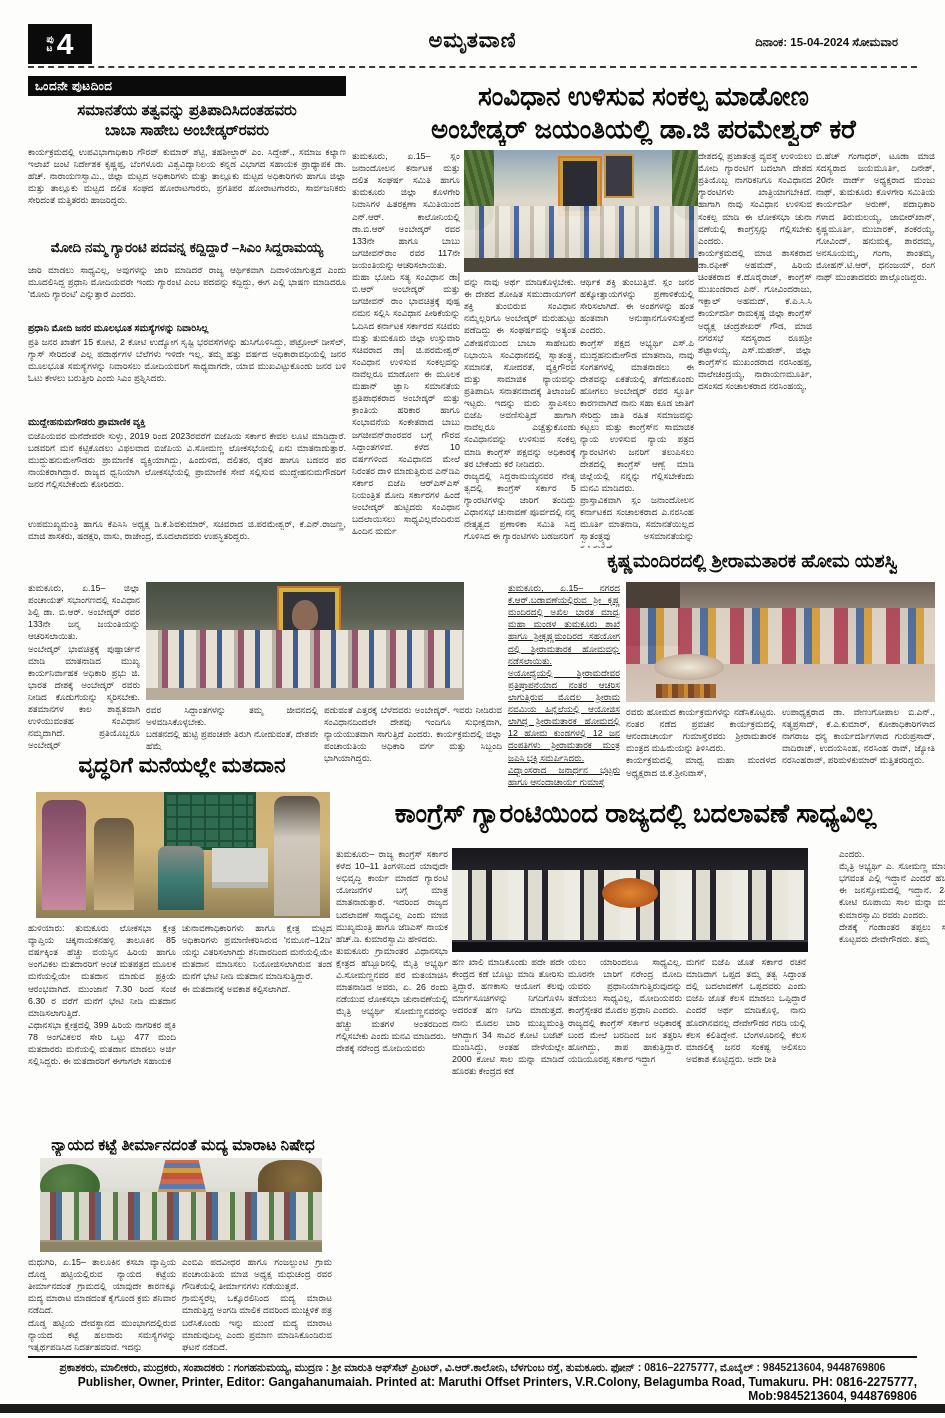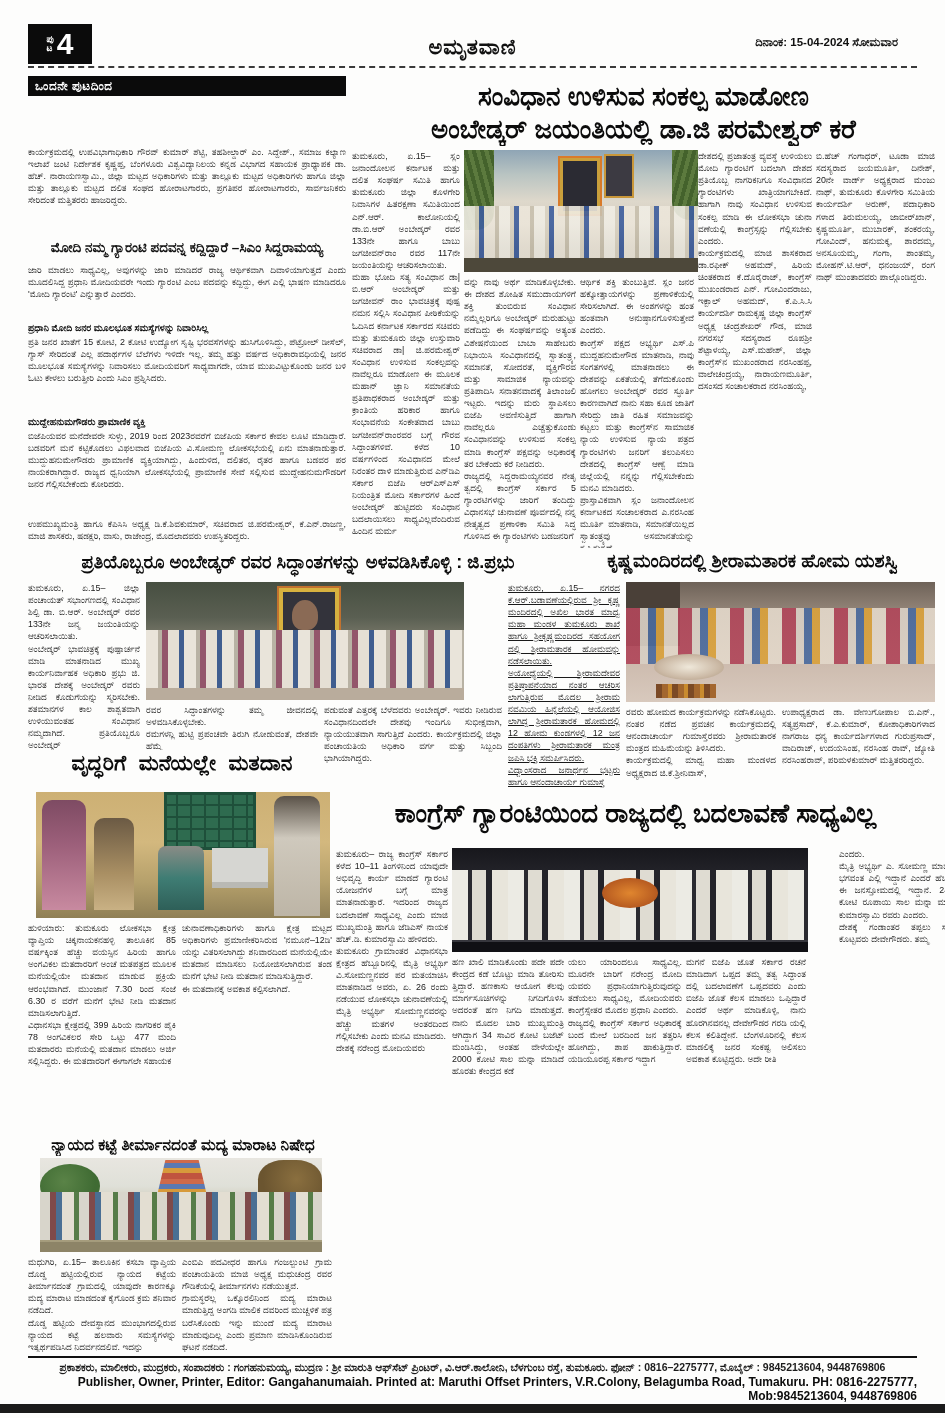--- a/index.html
+++ b/index.html
@@ -33,25 +33,27 @@
 
 <div class="page">
 
   <div class="abs pagebox" style="left:28px;top:24px;width:64px;height:40px;">
     <span class="stack">
       <span>ಪು</span>
       <span>ಟ</span>
     </span>
     <span class="num">4</span>
   </div>
-  <div class="abs masthead" style="left:300px;top:35px;width:345px;font-family:Liberation Serif, serif;">ಅಮೃತವಾಣಿ</div>
+  <div class="abs masthead" style="left:300px;top:28px;width:345px;font-family:Liberation Serif, serif;">ಅಮೃತವಾಣಿ</div>
   <div class="abs dateline" style="left:610px;top:36px;width:310px;padding-right:22px;">ದಿನಾಂಕ: 15-04-2024 ಸೋಮವಾರ</div>
   <div class="abs dash" style="left:28px;top:66px;width:889px;"></div>
 
   <div class="abs kicker" style="left:28px;top:76px;width:318px;height:20px;">ಒಂದನೇ ಪುಟದಿಂದ</div>
+  <div class="abs hl" style="left:28px;top:100px;width:318px;height:42px;font-size:15px;line-height:1.32;">ಸಮಾನತೆಯ ತತ್ವವನ್ನು ಪ್ರತಿಪಾದಿಸಿದಂತಹವರು
+ಬಾಬಾ ಸಾಹೇಬ ಅಂಬೇಡ್ಕರ್‌ರವರು</div>
   <div class="abs txt" style="left:28px;top:146px;width:318px;height:92px;">ಕಾರ್ಯಕ್ರಮದಲ್ಲಿ ಉಪವಿಭಾಗಾಧಿಕಾರಿ ಗೌರವ್ ಕುಮಾರ್ ಶೆಟ್ಟಿ, ತಹಶೀಲ್ದಾರ್ ಎಂ. ಸಿದ್ದೇಶ್., ಸಮಾಜ ಕಲ್ಯಾಣ ಇಲಾಖೆ ಜಂಟಿ ನಿರ್ದೇಶಕ ಕೃಷ್ಣಪ್ಪ, ಬೆಂಗಳೂರು ವಿಶ್ವವಿದ್ಯಾನಿಲಯ ಕನ್ನಡ ವಿಭಾಗದ ಸಹಾಯಕ ಪ್ರಾಧ್ಯಾಪಕ ಡಾ. ಹೆಚ್. ನಾರಾಯಣಸ್ವಾಮಿ., ಜಿಲ್ಲಾ ಮಟ್ಟದ ಅಧಿಕಾರಿಗಳು ಮತ್ತು ತಾಲ್ಲೂಕು ಮಟ್ಟದ ಅಧಿಕಾರಿಗಳು ಹಾಗೂ ಜಿಲ್ಲಾ ಮತ್ತು ತಾಲ್ಲೂಕು ಮಟ್ಟದ ದಲಿತ ಸಂಘದ ಹೋರಾಟಗಾರರು, ಪ್ರಗತಿಪರ ಹೋರಾಟಗಾರರು, ಸಾರ್ವಜನಿಕರು ಸೇರಿದಂತೆ ಮತ್ತಿತರರು ಹಾಜರಿದ್ದರು.</div>
   <div class="abs subhead" style="left:28px;top:240px;width:318px;height:20px;">ಮೋದಿ ನಮ್ಮ ಗ್ಯಾರಂಟಿ ಪದವನ್ನ ಕದ್ದಿದ್ದಾರೆ –ಸಿಎಂ ಸಿದ್ದರಾಮಯ್ಯ</div>
   <div class="abs txt" style="left:28px;top:264px;width:318px;height:56px;">ಜಾರಿ ಮಾಡಲು ಸಾಧ್ಯವಿಲ್ಲ, ಅವುಗಳನ್ನು ಜಾರಿ ಮಾಡಿದರೆ ರಾಜ್ಯ ಆರ್ಥಿಕವಾಗಿ ದಿವಾಳಿಯಾಗುತ್ತದೆ ಎಂದು ಮೂದಲಿಸಿದ್ದ ಪ್ರಧಾನಿ ಮೋದಿಯವರೇ ಇಂದು ಗ್ಯಾರಂಟಿ ಎಂಬ ಪದವನ್ನು ಕದ್ದಿದ್ದು, ಈಗ ಎಲ್ಲಿ ಭಾಷಣ ಮಾಡಿದರೂ 'ಮೋದಿ ಗ್ಯಾರಂಟಿ' ಎನ್ನುತ್ತಾರೆ ಎಂದರು.</div>
   <div class="abs boldline" style="left:28px;top:322px;width:318px;height:13px;">ಪ್ರಧಾನಿ ಮೋದಿ ಜನರ ಮೂಲಭೂತ ಸಮಸ್ಯೆಗಳನ್ನು ನಿವಾರಿಸಿಲ್ಲ</div>
   <div class="abs txt" style="left:28px;top:336px;width:318px;height:78px;">ಪ್ರತಿ ಜನರ ಖಾತೆಗೆ 15 ಕೋಟಿ, 2 ಕೋಟಿ ಉದ್ಯೋಗ ಸೃಷ್ಟಿ ಭರವಸೆಗಳನ್ನು ಹುಸಿಗೊಳಿಸಿದ್ದು, ಪೆಟ್ರೋಲ್ ಡೀಸೆಲ್, ಗ್ಯಾಸ್ ಸೇರಿದಂತೆ ಎಲ್ಲ ಪದಾರ್ಥಗಳ ಬೆಲೆಗಳು ಇಳಿದೇ ಇಲ್ಲ. ತಮ್ಮ ಹತ್ತು ವರ್ಷದ ಅಧಿಕಾರಾವಧಿಯಲ್ಲಿ ಜನರ ಮೂಲಭೂತ ಸಮಸ್ಯೆಗಳನ್ನು ನಿವಾರಿಸಲು ಮೋದಿಯವರಿಗೆ ಸಾಧ್ಯವಾಗದೇ, ಯಾವ ಮುಖವಿಟ್ಟುಕೊಂಡು ಜನರ ಬಳಿ ಓಟು ಕೇಳಲು ಬರುತ್ತೀರಿ ಎಂದು ಸಿಎಂ ಪ್ರಶ್ನಿಸಿದರು.</div>
   <div class="abs boldline" style="left:28px;top:416px;width:318px;height:13px;">ಮುದ್ದೇಹನುಮಗೌಡರು ಪ್ರಾಮಾಣಿಕ ವ್ಯಕ್ತಿ</div>
   <div class="abs txt" style="left:28px;top:430px;width:318px;height:86px;">ಬಿಜೆಪಿಯವರ ಮನೆದೇವರೇ ಸುಳ್ಳು, 2019 ರಿಂದ 2023ರವರೆಗೆ ಬಿಜೆಪಿಯ ಸರ್ಕಾರ ಕೇವಲ ಲೂಟಿ ಮಾಡಿದ್ದಾರೆ. ಬಡವರಿಗೆ ಮನೆ ಕಟ್ಟಿಕೊಡಲು ವಿಫಲವಾದ ಬಿಜೆಪಿಯ ವಿ.ಸೋಮಣ್ಣ ಲೋಕಸಭೆಯಲ್ಲಿ ಏನು ಮಾತನಾಡುತ್ತಾರೆ. ಮುದ್ದುಹನುಮೇಗೌಡರು ಪ್ರಾಮಾಣಿಕ ವ್ಯಕ್ತಿಯಾಗಿದ್ದು, ಹಿಂದುಳಿದ, ದಲಿತರ, ರೈತರ ಹಾಗೂ ಬಡವರ ಪರ ನಾಯಕರಾಗಿದ್ದಾರೆ. ರಾಜ್ಯದ ಧ್ವನಿಯಾಗಿ ಲೋಕಸಭೆಯಲ್ಲಿ ಪ್ರಾಮಾಣಿಕ ಸೇವೆ ಸಲ್ಲಿಸುವ ಮುದ್ದೇಹನುಮಗೌಡರಿಗೆ ಜನರ ಗೆಲ್ಲಿಸಬೇಕೆಂದು ಕೋರಿದರು.</div>
   <div class="abs txt" style="left:28px;top:518px;width:318px;height:32px;">ಉಪಮುಖ್ಯಮಂತ್ರಿ ಹಾಗೂ ಕೆಪಿಸಿಸಿ ಅಧ್ಯಕ್ಷ ಡಿ.ಕೆ.ಶಿವಕುಮಾರ್, ಸಚಿವರಾದ ಜಿ.ಪರಮೇಶ್ವರ್, ಕೆ.ಎನ್.ರಾಜಣ್ಣ, ಮಾಜಿ ಶಾಸಕರು, ಷಡಕ್ಷರಿ, ವಾಸು, ರಾಜೇಂದ್ರ, ಮೊದಲಾದವರು ಉಪಸ್ಥಿತರಿದ್ದರು.</div>
 
   <div class="abs hl" style="left:352px;top:80px;width:583px;height:66px;font-size:26px;line-height:1.25;">ಸಂವಿಧಾನ ಉಳಿಸುವ ಸಂಕಲ್ಪ ಮಾಡೋಣ
@@ -68,48 +70,47 @@
   </div>
   <div class="abs txt" style="left:464px;top:276px;width:112px;height:272px;">ವನ್ನು ನಾವು ಅರ್ಥ ಮಾಡಿಕೊಳ್ಳಬೇಕು. ಈ ದೇಶದ ಶೋಷಿತ ಸಮುದಾಯಗಳಿಗೆ ಶಕ್ತಿ ತುಂಬಿರುವ ಸಂವಿಧಾನ ನಮ್ಮೆಲ್ಲರಿಗೂ ಅಂಬೇಡ್ಕರ್ ಮರುಹುಟ್ಟು ಪಡೆದಿದ್ದು ಈ ಸಂಘರ್ಷವನ್ನು ಅತ್ಯಂತ ವಿಶೇಷನೆಯಿಂದ ಬಾಬಾ ಸಾಹೇಬರು ನಿಭಾಯಿಸಿ ಸಂವಿಧಾನದಲ್ಲಿ ಸ್ವಾತಂತ್ರ್ಯ, ಸಮಾನತೆ, ಸೋದರತೆ, ವ್ಯಕ್ತಿಗೌರವ ಮತ್ತು ಸಾಮಾಜಿಕ ನ್ಯಾಯವನ್ನು ಪ್ರತಿಪಾದಿಸಿ ಸನಾತನವಾದಕ್ಕೆ ತಿಲಾಂಜಲಿ ಇಟ್ಟರು. ಇದನ್ನು ಮರು ಸ್ಥಾಪಿಸಲು ಬಿಜೆಪಿ ಅವಣಿಸುತ್ತಿದೆ ಹಾಗಾಗಿ ನಾವೆಲ್ಲರೂ ಎಚ್ಚೆತ್ತುಕೊಂಡು ಸಂವಿಧಾನವನ್ನು ಉಳಿಸುವ ಸಂಕಲ್ಪ ಮಾಡಿ ಕಾಂಗ್ರೆಸ್ ಪಕ್ಷವನ್ನು ಅಧಿಕಾರಕ್ಕೆ ತರ ಬೇಕೆಂದು ಕರೆ ನೀಡಿದರು.
 ರಾಜ್ಯದಲ್ಲಿ ಸಿದ್ದರಾಮಯ್ಯನವರ ನೇತೃ ತ್ವದಲ್ಲಿ ಕಾಂಗ್ರೆಸ್ ಸರ್ಕಾರ 5 ಗ್ಯಾಂರಟಿಗಳನ್ನು ಜಾರಿಗೆ ತಂದಿದ್ದು ವಿಧಾನಸಭೆ ಚುನಾವಣೆ ಪೂರ್ವದಲ್ಲಿ ನನ್ನ ನೇತೃತ್ವದ ಪ್ರಣಾಳಿಕಾ ಸಮಿತಿ ಸಿದ್ಧ ಗೊಳಿಸಿದ ಈ ಗ್ಯಾರಂಟಿಗಳು ಬಡಜನರಿಗೆ</div>
   <div class="abs txt" style="left:580px;top:276px;width:114px;height:272px;">ಆರ್ಥಿಕ ಶಕ್ತಿ ತುಂಬುತ್ತಿವೆ. ಸ್ಲಂ ಜನರ ಹಕ್ಕೋತ್ತಾಯಗಳನ್ನು ಪ್ರಣಾಳಿಕೆಯಲ್ಲಿ ಸೇರಿಸಲಾಗಿದೆ. ಈ ಅಂಶಗಳನ್ನು ಹಂತ ಹಂತವಾಗಿ ಅನುಷ್ಠಾನಗೊಳಿಸುತ್ತೇವೆ ಎಂದರು.
 ಕಾಂಗ್ರೆಸ್ ಪಕ್ಷದ ಅಭ್ಯರ್ಥಿ ಎಸ್.ಪಿ ಮುದ್ದಹನುಮೇಗೌಡ ಮಾತನಾಡಿ, ನಾವು ಸಂಗತಗಳಲ್ಲಿ ಮಾತನಾಡಲು ಈ ದೇಶವನ್ನು ಏಕತೆಯಲ್ಲಿ ತೆಗೆದುಕೊಂಡು ಹೋಗಲು ಅಂಬೇಡ್ಕರ್ ರವರ ಸ್ಫೂರ್ತಿ ಕಾರಣವಾಗಿದೆ ನಾನು ಸಹಾ ಕೂಡ ಜಾತಿಗೆ ಸೇರಿದ್ದು ಜಾತಿ ರಹಿತ ಸಮಾಜವನ್ನು ಕಟ್ಟಲು ಮತ್ತು ಕಾಂಗ್ರೆಸ್‌ನ ಸಾಮಾಜಿಕ ನ್ಯಾಯ ಉಳಿಸುವ ನ್ಯಾಯ ಪತ್ರದ ಗ್ಯಾರಂಟಿಗಳು ಜನರಿಗೆ ತಲುಪಿಸಲು ದೇಶದಲ್ಲಿ ಕಾಂಗ್ರೆಸ್ ಆಣ್ವೆ ಮಾಡಿ ಜಿಲ್ಲೆಯಲ್ಲಿ ನನ್ನನ್ನು ಗೆಲ್ಲಿಸಬೇಕೆಂದು ಮನವಿ ಮಾಡಿದರು.
 ಪ್ರಾಸ್ತಾವಿಕವಾಗಿ ಸ್ಲಂ ಜನಾಂದೋಲನ ಕರ್ನಾಟಕದ ಸಂಚಾಲಕರಾದ ಎ.ನರಸಿಂಹ ಮೂರ್ತಿ ಮಾತನಾಡಿ, ಸಮಾನತೆಯಿಲ್ಲದ ಸ್ವಾತಂತ್ರ್ಯವು ಅಸಮಾನತೆಯನ್ನು ಸೃಷ್ಟಿಸುತ್ತದೆ</div>
   <div class="abs txt" style="left:698px;top:150px;width:114px;height:398px;">ದೇಶದಲ್ಲಿ ಪ್ರಜಾತಂತ್ರ ವ್ಯವಸ್ಥೆ ಉಳಿಯಲು ಮೋದಿ ಗ್ಯಾರಂಟಿಗೆ ಬದಲಾಗಿ ದೇಶದ ಪ್ರತಿಯೊಬ್ಬ ನಾಗರಿಕನಿಗೂ ಸಂವಿಧಾನದ ಗ್ಯಾರಂಟಿಗಳು ಖಾತ್ರಿಯಾಗಬೇಕಿದೆ. ಹಾಗಾಗಿ ನಾವು ಸಂವಿಧಾನ ಉಳಿಸುವ ಸಂಕಲ್ಪ ಮಾಡಿ ಈ ಲೋಕಸಭಾ ಚುನಾ ವಣೆಯಲ್ಲಿ ಕಾಂಗ್ರೆಸ್ಸನ್ನು ಗೆಲ್ಲಿಸಬೇಕು ಎಂದರು.
 ಕಾರ್ಯಕ್ರಮದಲ್ಲಿ ಮಾಜಿ ಶಾಸಕರಾದ ಡಾ.ರಫೀಕ್ ಅಹಮದ್, ಹಿರಿಯ ಚಿಂತಕರಾದ ಕೆ.ದೊರೈರಾಜ್, ಕಾಂಗ್ರೆಸ್ ಮುಖಂಡರಾದ ಎನ್. ಗೋವಿಂದರಾಜು, ಇಕ್ಬಾಲ್ ಅಹಮದ್, ಕೆ.ಪಿ.ಸಿ.ಸಿ ಕಾರ್ಯದರ್ಶಿ ರಾಮಕೃಷ್ಣ ಜಿಲ್ಲಾ ಕಾಂಗ್ರೆಸ್ ಅಧ್ಯಕ್ಷ ಚಂದ್ರಶೇಖರ್ ಗೌಡ, ಮಾಜಿ ನಗರಸಭೆ ಸದಸ್ಯರಾದ ರೂಪಶ್ರೀ ಶೆಟ್ಟಾಳಯ್ಯ, ಎಸ್.ಮಹೇಶ್, ಜಿಲ್ಲಾ ಕಾಂಗ್ರೆಸ್‌ನ ಮುಖಂಡರಾದ ನರಸಿಂಹಪ್ಪ, ವಾಲೇಚಂದ್ರಯ್ಯ, ನಾರಾಯಣಮೂರ್ತಿ, ದಸಂಸದ ಸಂಚಾಲಕರಾದ ನರಸಿಂಹಯ್ಯ,</div>
   <div class="abs txt" style="left:816px;top:150px;width:119px;height:398px;">ಬಿ.ಹೆಚ್ ಗಂಗಾಧರ್, ಟೂಡಾ ಮಾಜಿ ಸದಸ್ಯರಾದ ಜಯಮೂರ್ತಿ, ದಿನೇಶ್, 20ನೇ ವಾರ್ಡ್ ಅಧ್ಯಕ್ಷರಾದ ಮಂಜು ನಾಥ್, ತುಮಕೂರು ಕೊಳಗೇರಿ ಸಮಿತಿಯ ಕಾರ್ಯದರ್ಶಿ ಅರುಣ್, ಪದಾಧಿಕಾರಿ ಗಳಾದ ತಿರುಮಲಯ್ಯ, ಜಾಬೀರ್‌ಖಾನ್, ಕೃಷ್ಣಮೂರ್ತಿ, ಮುಬಾರಕ್, ಶಂಕರಯ್ಯ, ಗೋವಿಂದ್, ಹನುಮಕ್ಕ, ಶಾರದಮ್ಮ, ಅನಸೂಯಮ್ಮ, ಗಂಗಾ, ಶಾಂತಮ್ಮ, ಮೋಹನ್.ಟಿ.ಆರ್, ಧನಂಜಯ್, ರಂಗ ನಾಥ್ ಮುಂತಾದವರು ಪಾಲ್ಗೊಂಡಿದ್ದರು.</div>
 
-  <div class="abs hl" style="left:28px;top:552px;width:540px;height:26px;font-size:18px;line-height:1.2;">ಪ್ರತಿಯೊಬ್ಬರೂ ಅಂಬೇಡ್ಕರ್ ರವರ ಸಿದ್ಧಾಂತಗಳನ್ನು ಅಳವಡಿಸಿಕೊಳ್ಳಿ : ಜಿ.ಪ್ರಭು</div>
   <div class="abs txt" style="left:28px;top:582px;width:112px;height:168px;">ತುಮಕೂರು, ಏ.15– ಜಿಲ್ಲಾ ಪಂಚಾಯತ್ ಸಭಾಂಗಣದಲ್ಲಿ ಸಂವಿಧಾನ ಶಿಲ್ಪಿ ಡಾ. ಬಿ.ಆರ್. ಅಂಬೇಡ್ಕರ್ ರವರ 133ನೇ ಜನ್ಮ ಜಯಂತಿಯನ್ನು ಆಚರಿಸಲಾಯಿತು.
 ಅಂಬೇಡ್ಕರ್ ಭಾವಚಿತ್ರಕ್ಕೆ ಪುಷ್ಪಾರ್ಚನೆ ಮಾಡಿ ಮಾತನಾಡಿದ ಮುಖ್ಯ ಕಾರ್ಯನಿರ್ವಾಹಕ ಅಧಿಕಾರಿ ಪ್ರಭು ಜಿ. ಭಾರತ ದೇಶಕ್ಕೆ ಅಂಬೇಡ್ಕರ್ ರವರು ನೀಡಿದ ಕೊಡುಗೆಯನ್ನು ಸ್ಮರಿಸಬೇಕು. ಶತಮಾನಗಳ ಕಾಲ ಶಾಶ್ವತವಾಗಿ ಉಳಿಯುವಂತಹ ಸಂವಿಧಾನ ನಮ್ಮದಾಗಿದೆ. ಪ್ರತಿಯೊಬ್ಬರೂ ಅಂಬೇಡ್ಕರ್</div>
   <div class="abs ph" style="left:146px;top:582px;width:318px;height:118px;background:linear-gradient(180deg,#474f41 0%,#5a5f52 30%,#8e8a7a 60%,#a9a093 100%);">
     <div style="left:133px;top:6px;width:52px;height:74px;background:#33333b;border:4px solid #d7b13f;box-shadow:0 0 0 2px #c2722e;"></div>
     <div style="left:146px;top:18px;width:26px;height:30px;background:#8a6a55;border-radius:50% 50% 40% 40%;"></div>
     <div class="crowd2" style="left:0;top:48px;width:100%;height:58px;"></div>
     <div style="left:0;bottom:0;width:100%;height:12px;background:#b9ac9c;"></div>
   </div>
   <div class="abs txt" style="left:146px;top:704px;width:172px;height:46px;">ರವರ ಸಿದ್ಧಾಂತಗಳನ್ನು ತಮ್ಮ ಜೀವನದಲ್ಲಿ ಅಳವಡಿಸಿಕೊಳ್ಳಬೇಕು.
-ರಮಗಳನ್ಲಿ ಹುಟ್ಟಿ ಪ್ರಪಂಚವೇ ತಿರುಗಿ ನೋಡುವಂತೆ, ದೇಶವೇ ಹೆಮ್ಮೆ</div>
+ಬಡತನದಲ್ಲಿ ಹುಟ್ಟಿ ಪ್ರಪಂಚವೇ ತಿರುಗಿ ನೋಡುವಂತೆ, ದೇಶವೇ ಹೆಮ್ಮೆ</div>
   <div class="abs txt" style="left:324px;top:704px;width:178px;height:104px;">ಪಡುವಂತೆ ಎತ್ತರಕ್ಕೆ ಬೆಳೆದವರು ಅಂಬೇಡ್ಕರ್. ಇವರು ನೀಡಿರುವ ಸಂವಿಧಾನದಿಂದಲೇ ದೇಶವು ಇಂದಿಗೂ ಸುಭೀಕ್ಷವಾಗಿ, ನ್ಯಾಯಯುತವಾಗಿ ಸಾಗುತ್ತಿದೆ ಎಂದರು. ಕಾರ್ಯಕ್ರಮದಲ್ಲಿ ಜಿಲ್ಲಾ ಪಂಚಾಯತಿಯ ಅಧಿಕಾರಿ ವರ್ಗ ಮತ್ತು ಸಿಬ್ಬಂದಿ ಭಾಗಿಯಾಗಿದ್ದರು.</div>
 
   <div class="abs hl" style="left:570px;top:550px;width:365px;height:26px;font-size:18.5px;line-height:1.2;">ಕೃಷ್ಣಮಂದಿರದಲ್ಲಿ ಶ್ರೀರಾಮತಾರಕ ಹೋಮ ಯಶಸ್ವಿ</div>
   <div class="abs txt" style="left:508px;top:582px;width:112px;height:214px;text-decoration:underline;">ತುಮಕೂರು, ಏ.15– ನಗರದ ಕೆ.ಆರ್.ಬಡಾವಣೆಯಲ್ಲಿರುವ ಶ್ರೀ ಕೃಷ್ಣ ಮಂದಿರದಲ್ಲಿ ಅಖಿಲ ಭಾರತ ಮಾಧ್ವ ಮಹಾ ಮಂಡಳ ತುಮಕೂರು ಶಾಖೆ ಹಾಗೂ ಶ್ರೀಕೃಷ್ಣಮಂದಿರದ ಸಹಯೋಗ ದಲ್ಲಿ ಶ್ರೀರಾಮತಾರಕ ಹೋಮವನ್ನು ನಡೆಸಲಾಯಿತು.
 ಅಯೋಧ್ಯೆಯಲ್ಲಿ ಶ್ರೀರಾಮದೇವರ ಪ್ರತಿಷ್ಠಾಪನೆಯಾದ ನಂತರ ಆಚರಿಸ ಲಾಗುತ್ತಿರುವ ಮೊದಲ ಶ್ರೀರಾಮ ನವಮಿಯ ಹಿನ್ನೆಲೆಯಲ್ಲಿ ಆಯೋಜಿಸ ಲಾಗಿದ್ದ ಶ್ರೀರಾಮತಾರಕ ಹೋಮದಲ್ಲಿ 12 ಹೋಮ ಕುಂಡಗಳಲ್ಲಿ 12 ಜನ ದಂಪತಿಗಳು ಶ್ರೀರಾಮತಾರಕ ಮಂತ್ರ ಜಪಿಸಿ ಭಕ್ತಿ ಸಮರ್ಪಿಸಿದರು.
 ವಿದ್ವಾಂಸರಾದ ಜನಾರ್ಧನ ಭಟ್ಟರು ಹಾಗೂ ಆನಂದಾಚಾರ್ಯ ಗುಮಾಸ್ತೆ</div>
   <div class="abs ph" style="left:626px;top:582px;width:309px;height:120px;background:linear-gradient(180deg,#6e6258 0%,#9c8d80 30%,#cbb9ac 62%,#d8c9bd 100%);">
     <div style="left:0;top:0;width:54px;height:64px;background:#4a4038;"></div>
     <div class="crowd3" style="left:0;top:26px;width:100%;height:56px;opacity:.92;"></div>
     <div style="left:28px;top:72px;width:70px;height:26px;background:radial-gradient(ellipse at center,#efe8da 0%,#cbb9a5 60%,#a9947c 100%);border-radius:50%;"></div>
     <div style="left:30px;bottom:4px;width:60px;height:14px;background:repeating-linear-gradient(90deg,#7b4a26 0 6px,#a3672f 6px 12px,#c98b2f 12px 16px);"></div>
   </div>
   <div class="abs txt" style="left:626px;top:706px;width:150px;height:88px;">ರವರು ಹೋಮದ ಕಾರ್ಯಕ್ರಮಗಳನ್ನು ನಡೆಸಿಕೊಟ್ಟರು. ನಂತರ ನಡೆದ ಪ್ರವಚನ ಕಾರ್ಯಕ್ರಮದಲ್ಲಿ ಆನಂದಾಚಾರ್ಯ ಗುಮಾಸ್ತೆರವರು ಶ್ರೀರಾಮತಾರಕ ಮಂತ್ರದ ಮಹಿಮೆಯನ್ನು ತಿಳಿಸಿದರು.
 ಕಾರ್ಯಕ್ರಮದಲ್ಲಿ ಮಾಧ್ವ ಮಹಾ ಮಂಡಳದ ಅಧ್ಯಕ್ಷರಾದ ಜಿ.ಕೆ.ಶ್ರೀನಿವಾಸ್,</div>
   <div class="abs txt" style="left:782px;top:706px;width:153px;height:88px;">ಉಪಾಧ್ಯಕ್ಷರಾದ ಡಾ. ವೇಣುಗೋಪಾಲ ಬಿ.ಎನ್., ಸತ್ಯಪ್ರಸಾದ್, ಕೆ.ಎ.ಕುಮಾರ್, ಕೋಶಾಧಿಕಾರಿಗಳಾದ ನಾಗರಾಜ ಧನ್ಯ ಕಾರ್ಯದರ್ಶಿಗಳಾದ ಗುರುಪ್ರಸಾದ್, ವಾದಿರಾಜ್, ಉದಯಸಿಂಹ, ನರಸಿಂಹ ರಾವ್, ಜ್ಯೋತಿ ನರಸಿಂಹರಾವ್, ಪರಿಮಳಕುಮಾರ್ ಮತ್ತಿತರರಿದ್ದರು.</div>
 
-  <div class="abs hl" style="left:36px;top:752px;width:292px;height:36px;font-size:21px;line-height:1.2;font-family:Liberation Mono, monospace;">ವೃದ್ಧರಿಗೆ ಮನೆಯಲ್ಲೇ ಮತದಾನ</div>
+  <div class="abs hl" style="left:36px;top:752px;width:292px;height:36px;font-size:21px;line-height:1.2;">ವೃದ್ಧರಿಗೆ ಮನೆಯಲ್ಲೇ ಮತದಾನ</div>
   <div class="abs ph" style="left:36px;top:792px;width:294px;height:126px;background:linear-gradient(180deg,#cdb074 0%,#d3b87e 40%,#b5a06b 72%,#8f7f55 100%);">
     <div style="left:128px;top:0;width:92px;height:58px;background:#2e6b4f;box-shadow:inset 0 0 0 3px #1e4f3a;background-image:linear-gradient(90deg,transparent 0 12px,#1e4f3a 12px 14px),linear-gradient(0deg,transparent 0 10px,#1e4f3a 10px 12px);background-size:14px 100%,100% 12px;"></div>
     <div style="left:6px;top:8px;width:44px;height:110px;background:linear-gradient(180deg,#7e4b63 0%,#9c5f7a 40%,#c88aa0 100%);border-radius:10px 10px 0 0;"></div>
     <div style="left:58px;top:26px;width:40px;height:92px;background:linear-gradient(180deg,#6b5a44 0%,#a98f63 60%,#c9b184 100%);border-radius:10px 10px 0 0;"></div>
     <div style="left:122px;top:54px;width:46px;height:64px;background:linear-gradient(180deg,#8a8c86 0%,#3f7d74 50%,#2e5f58 100%);border-radius:8px 8px 0 0;"></div>
     <div style="left:176px;top:56px;width:56px;height:40px;background:#d6d6d2;box-shadow:inset 0 -6px 0 #b9b9b4;"></div>
     <div style="left:238px;top:4px;width:46px;height:120px;background:linear-gradient(180deg,#5a5248 0%,#cfc9bd 35%,#bdb5a6 100%);border-radius:10px 10px 0 0;"></div>
   </div>
   <div class="abs txt" style="left:28px;top:922px;width:148px;height:212px;">ಹುಳಿಯಾರು: ತುಮಕೂರು ಲೋಕಸಭಾ ಕ್ಷೇತ್ರ ವ್ಯಾಪ್ತಿಯ ಚಿಕ್ಕನಾಯಕನಹಳ್ಳಿ ತಾಲೂಕಿನ 85 ವರ್ಷಕ್ಕಿಂತ ಹೆಚ್ಚು ವಯಸ್ಸಿನ ಹಿರಿಯ ಹಾಗೂ ಅಂಗವಿಕಲ ಮತದಾರರಿಗೆ ಅಂಚೆ ಮತಪತ್ರದ ಮೂಲಕ ಮನೆಯಲ್ಲಿಯೇ ಮತದಾನ ಮಾಡುವ ಪ್ರಕ್ರಿಯೆ ಆರಂಭವಾಗಿದೆ. ಮುಂಜಾನೆ 7.30 ರಿಂದ ಸಂಜೆ 6.30 ರ ವರೆಗೆ ಮನೆಗೆ ಭೇಟಿ ನೀಡಿ ಮತದಾನ ಮಾಡಿಸಲಾಗುತ್ತಿದೆ.
 ವಿಧಾನಸಭಾ ಕ್ಷೇತ್ರದಲ್ಲಿ 399 ಹಿರಿಯ ನಾಗರಿಕರ ಪೈಕಿ 78 ಅಂಗವಿಕಲರ ಸೇರಿ ಒಟ್ಟು 477 ಮಂದಿ ಮತದಾರರು ಮನೆಯಲ್ಲಿ ಮತದಾನ ಮಾಡಲು ಅರ್ಜಿ ಸಲ್ಲಿಸಿದ್ದರು. ಈ ಮತದಾರರಿಗೆ ಈಗಾಗಲೇ ಸಹಾಯಕ</div>
@@ -118,21 +119,21 @@
 
   <div class="abs hl" style="left:28px;top:1136px;width:310px;height:20px;font-size:15.5px;line-height:1.2;">ನ್ಯಾಯದ ಕಟ್ಟೆ ತೀರ್ಮಾನದಂತೆ ಮದ್ಯ ಮಾರಾಟ ನಿಷೇಧ</div>
   <div class="abs ph" style="left:40px;top:1158px;width:282px;height:94px;background:linear-gradient(180deg,#e8e6e0 0%,#dfe0d8 30%,#b9ad8f 72%,#97906f 100%);">
     <div style="left:116px;top:2px;width:52px;height:40px;background:repeating-linear-gradient(0deg,#c0543f 0 6px,#d79a3b 6px 11px,#5b79b2 11px 16px,#cf6a4a 16px 21px);clip-path:polygon(18% 0,82% 0,100% 100%,0 100%);"></div>
     <div style="left:0;top:6px;width:60px;height:44px;background:radial-gradient(circle at 40% 40%,#5a8347 0%,#3f6b33 70%);border-radius:50%;"></div>
     <div style="right:0;top:2px;width:64px;height:48px;background:radial-gradient(circle at 60% 40%,#8a6f3f 0%,#6b5530 70%);border-radius:40% 40% 20% 20%;"></div>
     <div class="crowd5" style="left:0;top:34px;width:100%;height:48px;"></div>
     <div style="left:0;bottom:0;width:100%;height:10px;background:#8d8467;"></div>
   </div>
   <div class="abs txt" style="left:28px;top:1256px;width:148px;height:96px;">ಮಧುಗಿರಿ, ಏ.15– ತಾಲೂಕಿನ ಕಸಬಾ ವ್ಯಾಪ್ತಿಯ ದೊಡ್ಡ ಹಟ್ಟಿಯಲ್ಲಿರುವ ನ್ಯಾಯದ ಕಟ್ಟೆಯ ತೀರ್ಮಾನದಂತೆ ಗ್ರಾಮದಲ್ಲಿ ಯಾವುದೇ ಕಾರಣಕ್ಕೂ ಮದ್ಯ ಮಾರಾಟ ಮಾಡದಂತೆ ಕೈಗೊಂಡ ಕ್ರಮ ಶನಿವಾರ ನಡೆದಿದೆ.
-ದೊಡ್ಡ ಹಟ್ಟಿಯ ದೇವಸ್ಥಾನದ ಮುಂಭಾಗದಲ್ಲಿರುವ ನ್ಯಾಯದ ಕಟ್ಟೆ ಹಲವಾರು ಸಮಸ್ಯೆಗಳನ್ನು ಇತ್ಯರ್ಥಪಡಿಸಿದ ನಿದರ್ವನದಲಿವೆ. ಇದನ್ನು</div>
+ದೊಡ್ಡ ಹಟ್ಟಿಯ ದೇವಸ್ಥಾನದ ಮುಂಭಾಗದಲ್ಲಿರುವ ನ್ಯಾಯದ ಕಟ್ಟೆ ಹಲವಾರು ಸಮಸ್ಯೆಗಳನ್ನು ಇತ್ಯರ್ಥಪಡಿಸಿದ ನಿದರ್ತಹವರಿವೆ. ಇದನ್ನು</div>
   <div class="abs hl" style="left:336px;top:798px;width:599px;height:44px;font-size:26px;line-height:1.2;">ಕಾಂಗ್ರೆಸ್ ಗ್ಯಾರಂಟಿಯಿಂದ ರಾಜ್ಯದಲ್ಲಿ ಬದಲಾವಣೆ ಸಾಧ್ಯವಿಲ್ಲ</div>
 
   <div class="abs txt" style="left:182px;top:1256px;width:150px;height:96px;">ಎಂಬಿಎ ಪದವೀಧರ ಹಾಗೂ ಗಂಜಲ್ಬುಂಟಿ ಗ್ರಾಮ ಪಂಚಾಯತಿಯ ಮಾಜಿ ಅಧ್ಯಕ್ಷ ಮಧುಚಂದ್ರ ರವರ ಗೌಡಿಕೆಯಲ್ಲಿ ತೀರ್ಮಾನಗಳು ನಡೆಯುತ್ತವೆ.
 ಗ್ರಾಮಸ್ಥರೆಲ್ಲ ಒಕ್ಕೊರಲಿನಿಂದ ಮದ್ಯ ಮಾರಾಟ ಮಾಡುತ್ತಿದ್ದ ಅಂಗಡಿ ಮಾಲಿಕ ದವರಿಂದ ಮುಚ್ಚಳಿಕೆ ಪತ್ರ ಬರೆಸಿಕೊಂಡು ಇನ್ನು ಮುಂದೆ ಮದ್ಯ ಮಾರಾಟ ಮಾಡುವುದಿಲ್ಲ ಎಂದು ಪ್ರಮಾಣ ಮಾಡಿಸಿಕೊಂಡಿರುವ ಘಟನೆ ನಡೆದಿದೆ.</div>
   <div class="abs txt" style="left:336px;top:848px;width:112px;height:504px;">ತುಮಕೂರು– ರಾಜ್ಯ ಕಾಂಗ್ರೆಸ್ ಸರ್ಕಾರ ಕಳೆದ 10–11 ತಿಂಗಳಿನಿಂದ ಯಾವುದೇ ಅಭಿವೃದ್ಧಿ ಕಾರ್ಯ ಮಾಡದೆ ಗ್ಯಾರಂಟಿ ಯೋಜನೆಗಳ ಬಗ್ಗೆ ಮಾತ್ರ ಮಾತನಾಡುತ್ತಾರೆ. ಇದರಿಂದ ರಾಜ್ಯದ ಬದಲಾವಣೆ ಸಾಧ್ಯವಿಲ್ಲ ಎಂದು ಮಾಜಿ ಮುಖ್ಯಮಂತ್ರಿ ಹಾಗೂ ಜೆಡಿಎಸ್ ನಾಯಕ ಹೆಚ್.ಡಿ. ಕುಮಾರಸ್ವಾಮಿ ಹೇಳಿದರು.
 ತುಮಕೂರು ಗ್ರಾಮಾಂತರ ವಿಧಾನಸಭಾ ಕ್ಷೇತ್ರದ ಹೆಬ್ಬೂರಿನಲ್ಲಿ ಮೈತ್ರಿ ಅಭ್ಯರ್ಥಿ ವಿ.ಸೋಮಣ್ಣನವರ ಪರ ಮತಯಾಚಿಸಿ ಮಾತನಾಡಿದ ಅವರು, ಏ. 26 ರಂದು ನಡೆಯುವ ಲೋಕಸಭಾ ಚುನಾವಣೆಯಲ್ಲಿ ಮೈತ್ರಿ ಅಭ್ಯರ್ಥಿ ಸೋಮಣ್ಣನವರನ್ನು ಹೆಚ್ಚು ಮತಗಳ ಅಂತರದಿಂದ ಗೆಲ್ಲಿಸಬೇಕು ಎಂದು ಮನವಿ ಮಾಡಿದರು.
 ದೇಶಕ್ಕೆ ನರೇಂದ್ರ ಮೋದಿಯವರು</div>
   <div class="abs ph" style="left:452px;top:848px;width:356px;height:104px;background:linear-gradient(180deg,#17171c 0%,#26262c 30%,#3a3a40 100%);">
     <div class="crowd4" style="left:0;top:22px;width:100%;height:70px;"></div>
     <div style="left:150px;top:30px;width:56px;height:30px;background:radial-gradient(ellipse at center,#e0862f 0%,#b65a20 70%);border-radius:50%;"></div>

